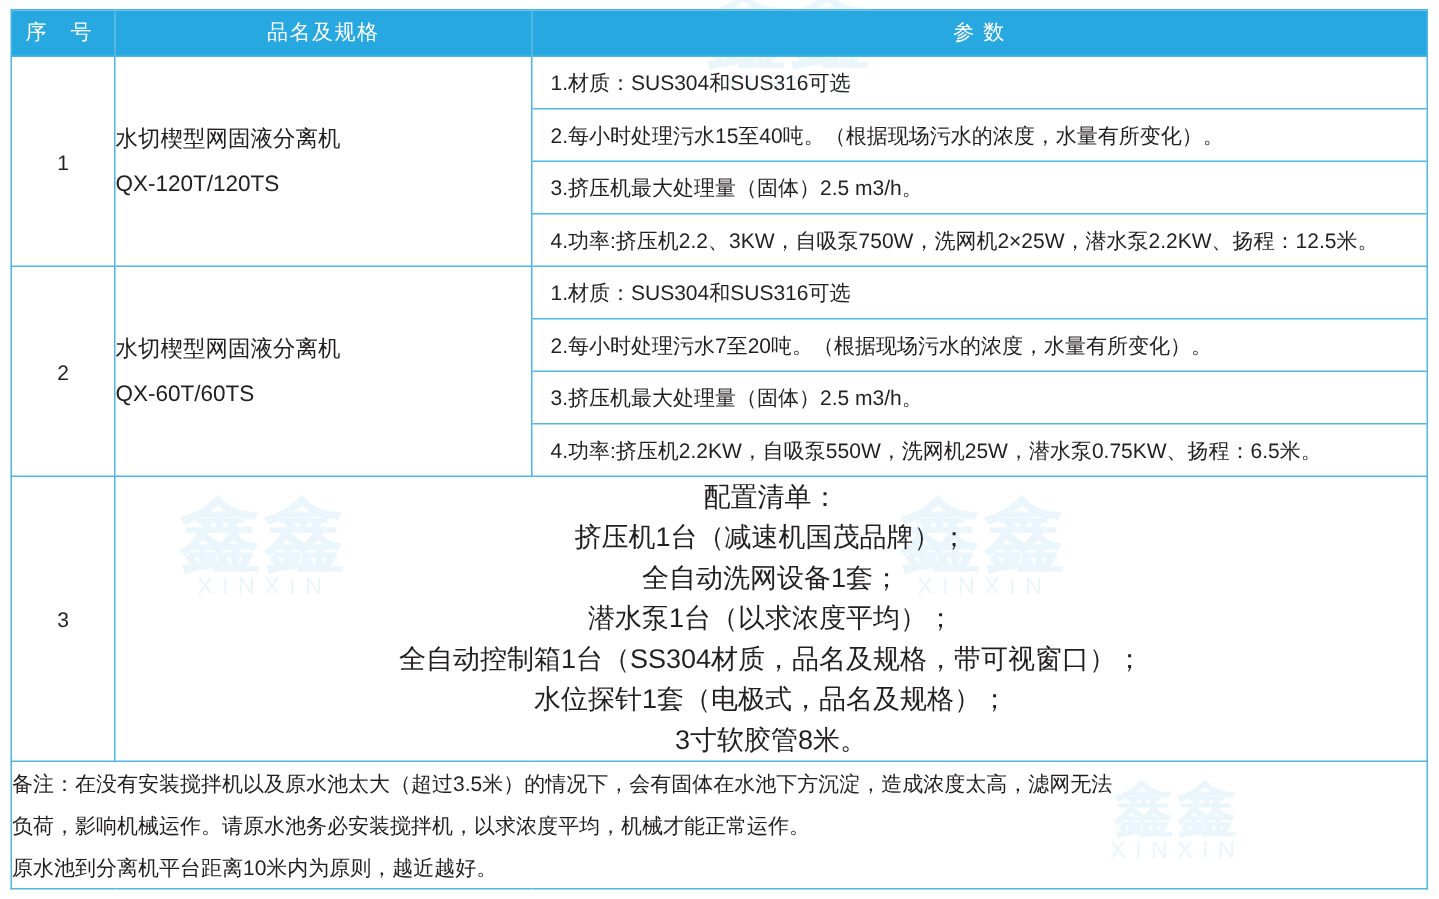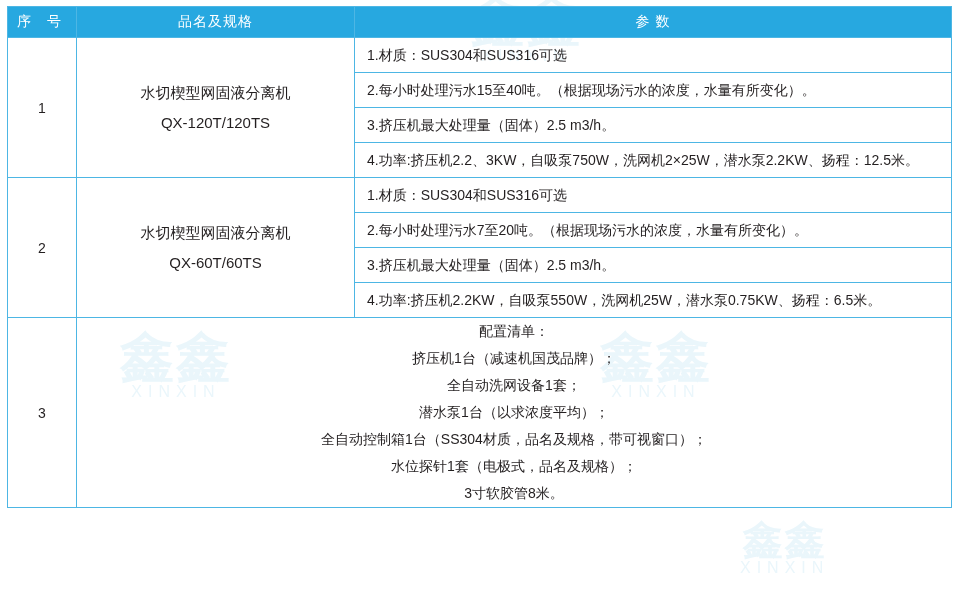--- a/index.html
+++ b/index.html
@@ -70,21 +70,21 @@
   thead th.h-no { letter-spacing: 6px; }
 
   td.c-no {
     width: 68px;
     text-align: center;
     font-size: 14px;
     color: #231f20;
   }
   td.c-name {
     width: 277px;
-    text-align: center;
+    text-align: left;
     font-size: 15px;
     line-height: 30px;
     color: #231f20;
   }
   td.c-name .line2 { display: block; }
 
   td.c-param {
     padding: 0;
   }
   .param-list { display: block; }
@@ -92,21 +92,21 @@
     border-bottom: 1px solid #4db6e4;
     font-size: 14px;
     padding: 8px 10px 8px 12px;
     line-height: 18px;
     color: #231f20;
   }
   .param-row:last-child { border-bottom: none; }
 
   td.c-config {
     text-align: center;
-    font-size: 14px;
+    font-size: 18px;
     line-height: 27px;
     padding: 12px 0 12px 0;
     color: #231f20;
   }
   td.c-config .cfg-line { display: block; }
 
   td.note {
     font-size: 14px;
     line-height: 28px;
     padding: 10px 14px 12px 14px;
@@ -183,16 +183,23 @@
           <span class="cfg-line">配置清单：</span>
           <span class="cfg-line">挤压机1台（减速机国茂品牌）；</span>
           <span class="cfg-line">全自动洗网设备1套；</span>
           <span class="cfg-line">潜水泵1台（以求浓度平均）；</span>
           <span class="cfg-line">全自动控制箱1台（SS304材质，品名及规格，带可视窗口）；</span>
           <span class="cfg-line">水位探针1套（电极式，品名及规格）；</span>
           <span class="cfg-line">3寸软胶管8米。</span>
         </td>
       </tr>
 
+      <tr>
+        <td class="note" colspan="3">
+          <span class="nline">备注：在没有安装搅拌机以及原水池太大（超过3.5米）的情况下，会有固体在水池下方沉淀，造成浓度太高，滤网无法</span>
+          <span class="nline">负荷，影响机械运作。请原水池务必安装搅拌机，以求浓度平均，机械才能正常运作。</span>
+          <span class="nline">原水池到分离机平台距离10米内为原则，越近越好。</span>
+        </td>
+      </tr>
 
     </tbody>
   </table>
 </div>
 
 </body></html>

